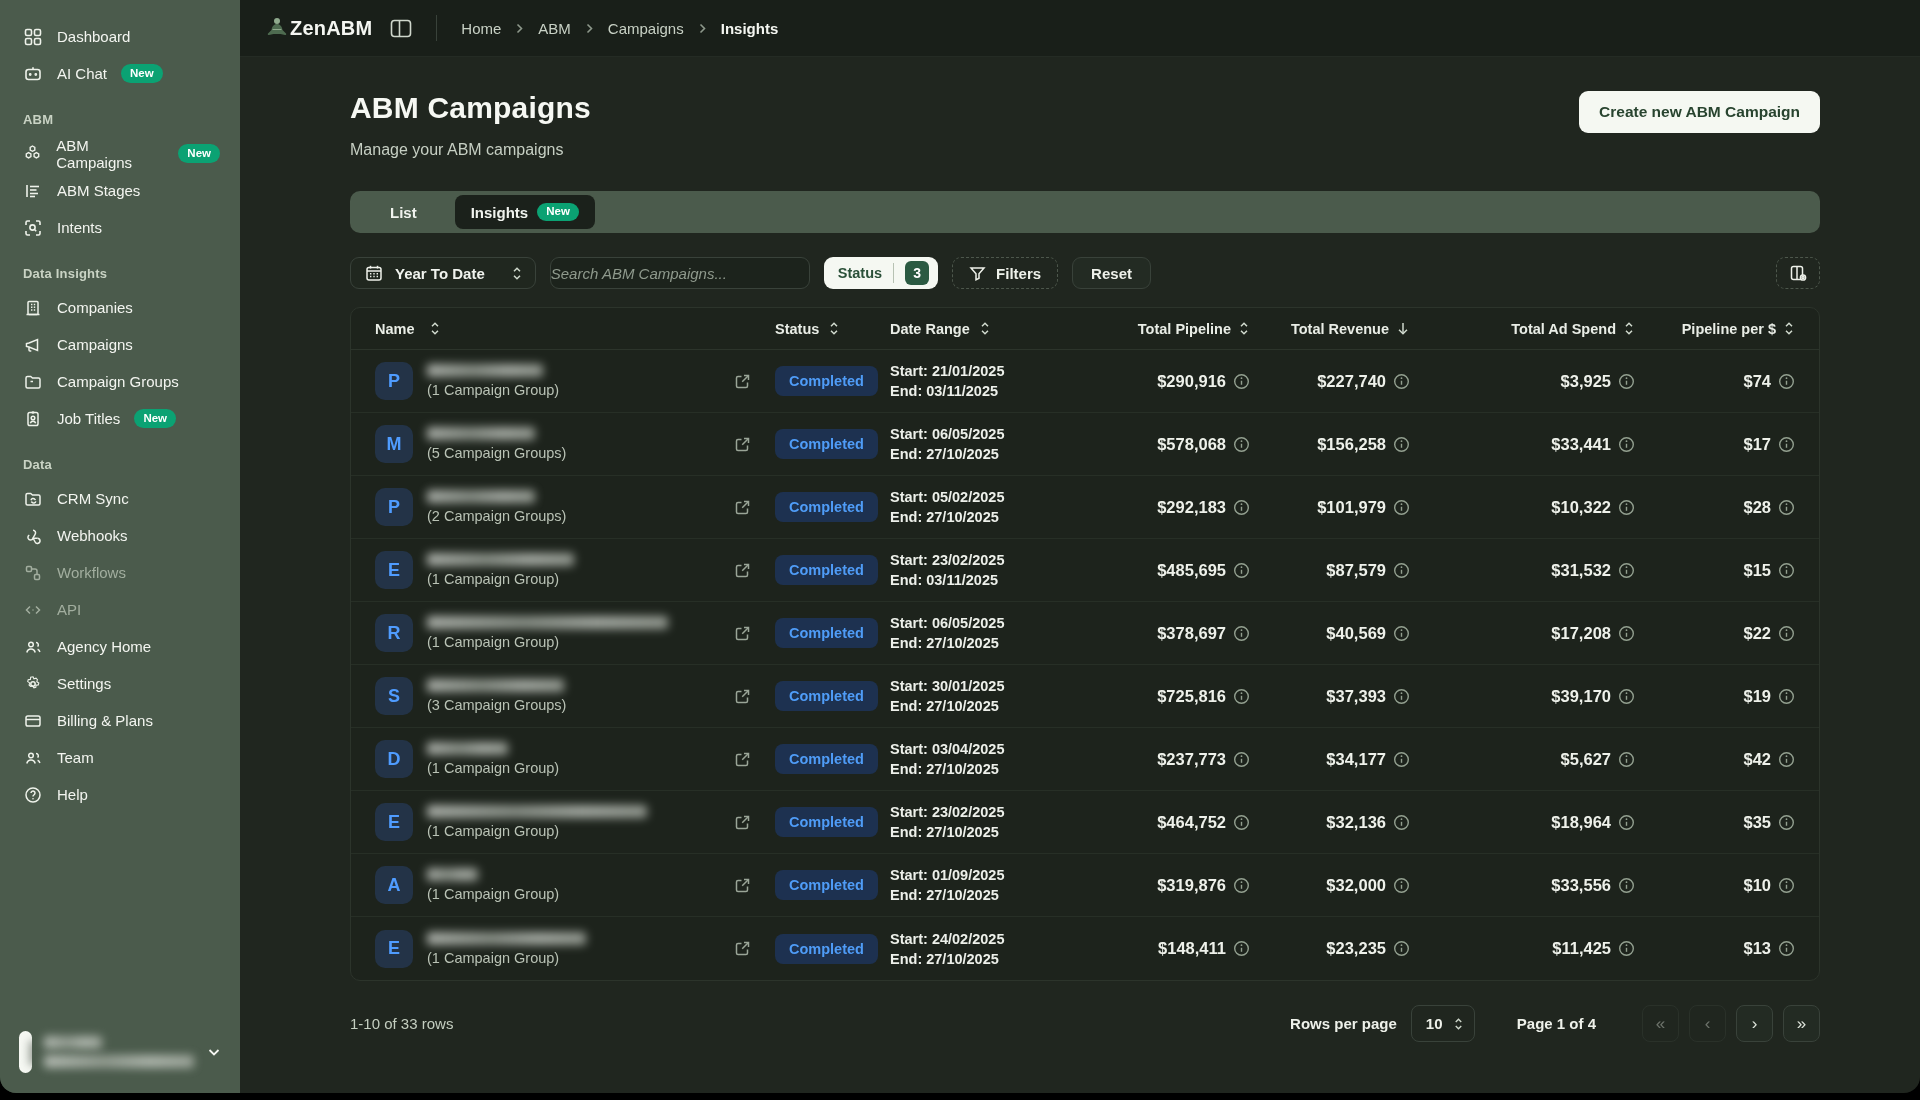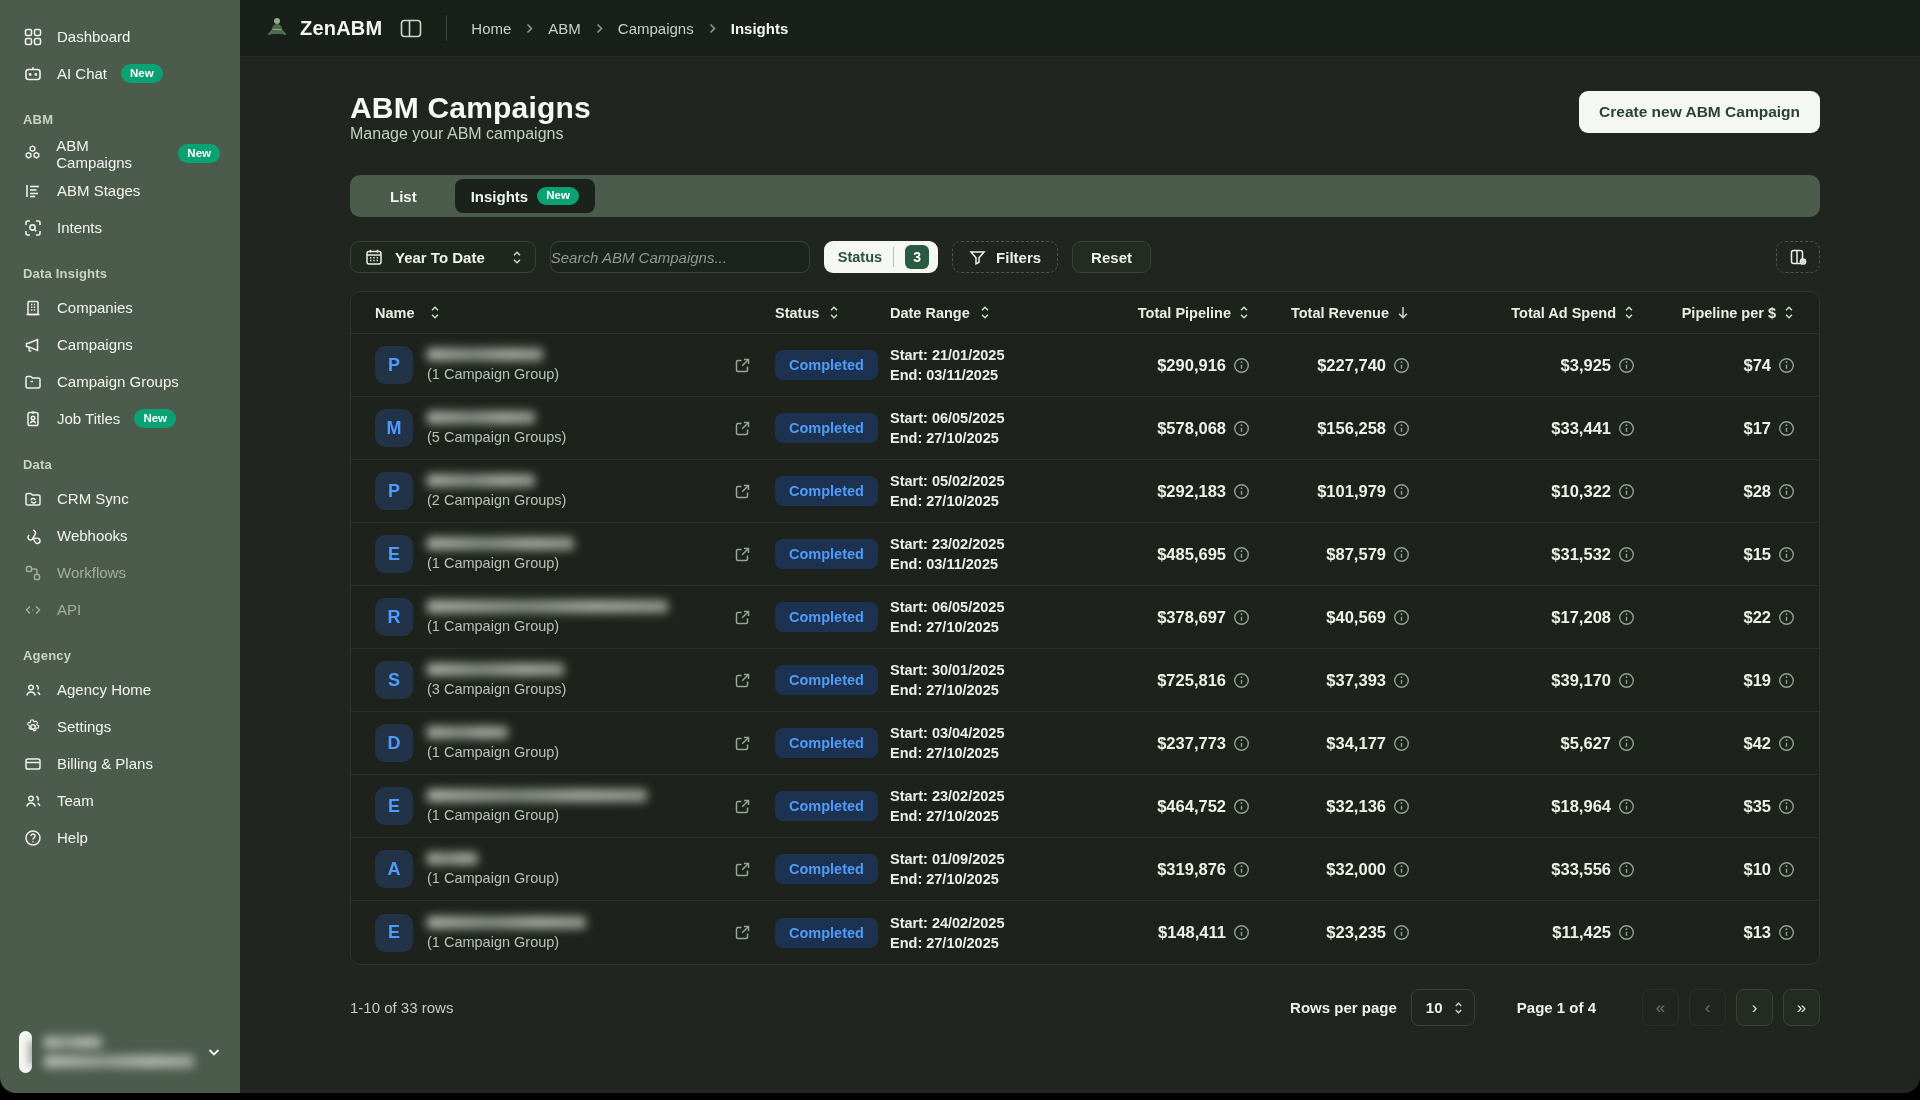--- a/index.html
+++ b/index.html
@@ -18,35 +18,35 @@
   .user-card { display:flex; align-items:center; gap:12px; padding:14px 18px 20px 16px; }
   .user-avatar { width:42px; height:42px; border-radius:12px; background:#f6f8f3; position:relative; overflow:hidden; }
   .user-avatar::after { content:""; position:absolute; left:10px; top:10px; width:20px; height:24px; background:#9aa198; filter:blur(4px); }
   .user-lines { flex:1; display:flex; flex-direction:column; gap:6px; }
   .redact { height:13px; border-radius:3px; background:linear-gradient(90deg,#d8dcd6,#a9b0a7 40%,#cdd2cb 70%,#b7bdb4); filter:blur(5px); opacity:.75; }
   .user-chevron { color:#f3f5f0; }
 
   
   .right-col { flex:1; display:flex; flex-direction:column; min-width:0; }
   .topbar { height:57px; min-height:57px; background:#191f19; border-bottom:1px solid #242b24; display:flex; align-items:center; padding:0 24px; gap:14px; }
-  .brand { display:flex; align-items:center; gap:10px; }
+  .brand { display:flex; align-items:center; }
   .brand-name { color:#f4f6f1; font-size:20px; font-weight:bold; letter-spacing:.2px; }
   .panel-toggle { margin-left:4px; color:#cfd7cc; display:flex; cursor:pointer; }
   .topbar-divider { width:1px; height:26px; background:#39423a; margin:0 10px; }
   .crumbs { display:flex; align-items:center; gap:12px; }
   .crumb { color:#c8d1c5; font-size:15px; cursor:pointer; }
   .crumb.current { color:#f4f6f1; font-weight:bold; }
   .crumb-sep { color:#8d988b; display:flex; }
 
   .main { flex:1; padding:34px 100px 0 110px; display:flex; flex-direction:column; min-width:0; }
 
   
   .page-head { display:flex; justify-content:space-between; align-items:flex-start; }
   .page-title { color:#f6f8f3; font-size:30px; font-weight:bold; letter-spacing:.2px; }
-  .page-sub { color:#c6cfc3; font-size:16px; margin-top:0; }
+  .page-sub { color:#c6cfc3; font-size:16px; margin-top:16px; }
   .btn-create { background:#f5f8f2; color:#28442f; border:none; font-family:inherit; font-size:15.5px; font-weight:bold; padding:0 20px; height:42px; border-radius:9px; cursor:pointer; }
 
   
   .tabbar { margin-top:32px; background:#4b5b4c; border-radius:10px; height:42px; display:flex; align-items:center; padding:4px; gap:2px; }
   .tab { height:34px; display:flex; align-items:center; justify-content:center; padding:0 36px; border-radius:8px; color:#f0f3ee; font-size:15px; font-weight:bold; cursor:pointer; }
   .tab.active { background:#1b211b; padding:0 16px; gap:9px; }
 
   
   .filter-row { margin-top:24px; display:flex; align-items:center; gap:14px; }
   .ctrl { height:32px; border-radius:9px; display:flex; align-items:center; }
@@ -264,21 +264,20 @@
         <span class="ic">
             <svg width="18" height="18" viewBox="0 0 18 18" fill="none" stroke="currentColor" stroke-width="1.5">
               <path d="M6 5.5L2.5 9 6 12.5"></path>
               <path d="M12 5.5L15.5 9 12 12.5"></path>
               <circle cx="9" cy="9" r="0.7" fill="currentColor" stroke="none"></circle>
             </svg>
           </span>
         <span>API</span>
       </div>
 
-      <div class="section-label">Agency</div>
 
       <div class="nav-item">
         <span class="ic">
             <svg width="18" height="18" viewBox="0 0 18 18" fill="none" stroke="currentColor" stroke-width="1.5">
               <circle cx="7" cy="6.5" r="2.3"></circle>
               <path d="M2.8 14.5c.6-2.4 2.2-3.5 4.2-3.5s3.6 1.1 4.2 3.5"></path>
               <path d="M12 4.6a2.3 2.3 0 011.6 4"></path>
               <path d="M13.6 11.2c1.1.4 1.9 1.3 2.3 2.8"></path>
             </svg>
           </span>

